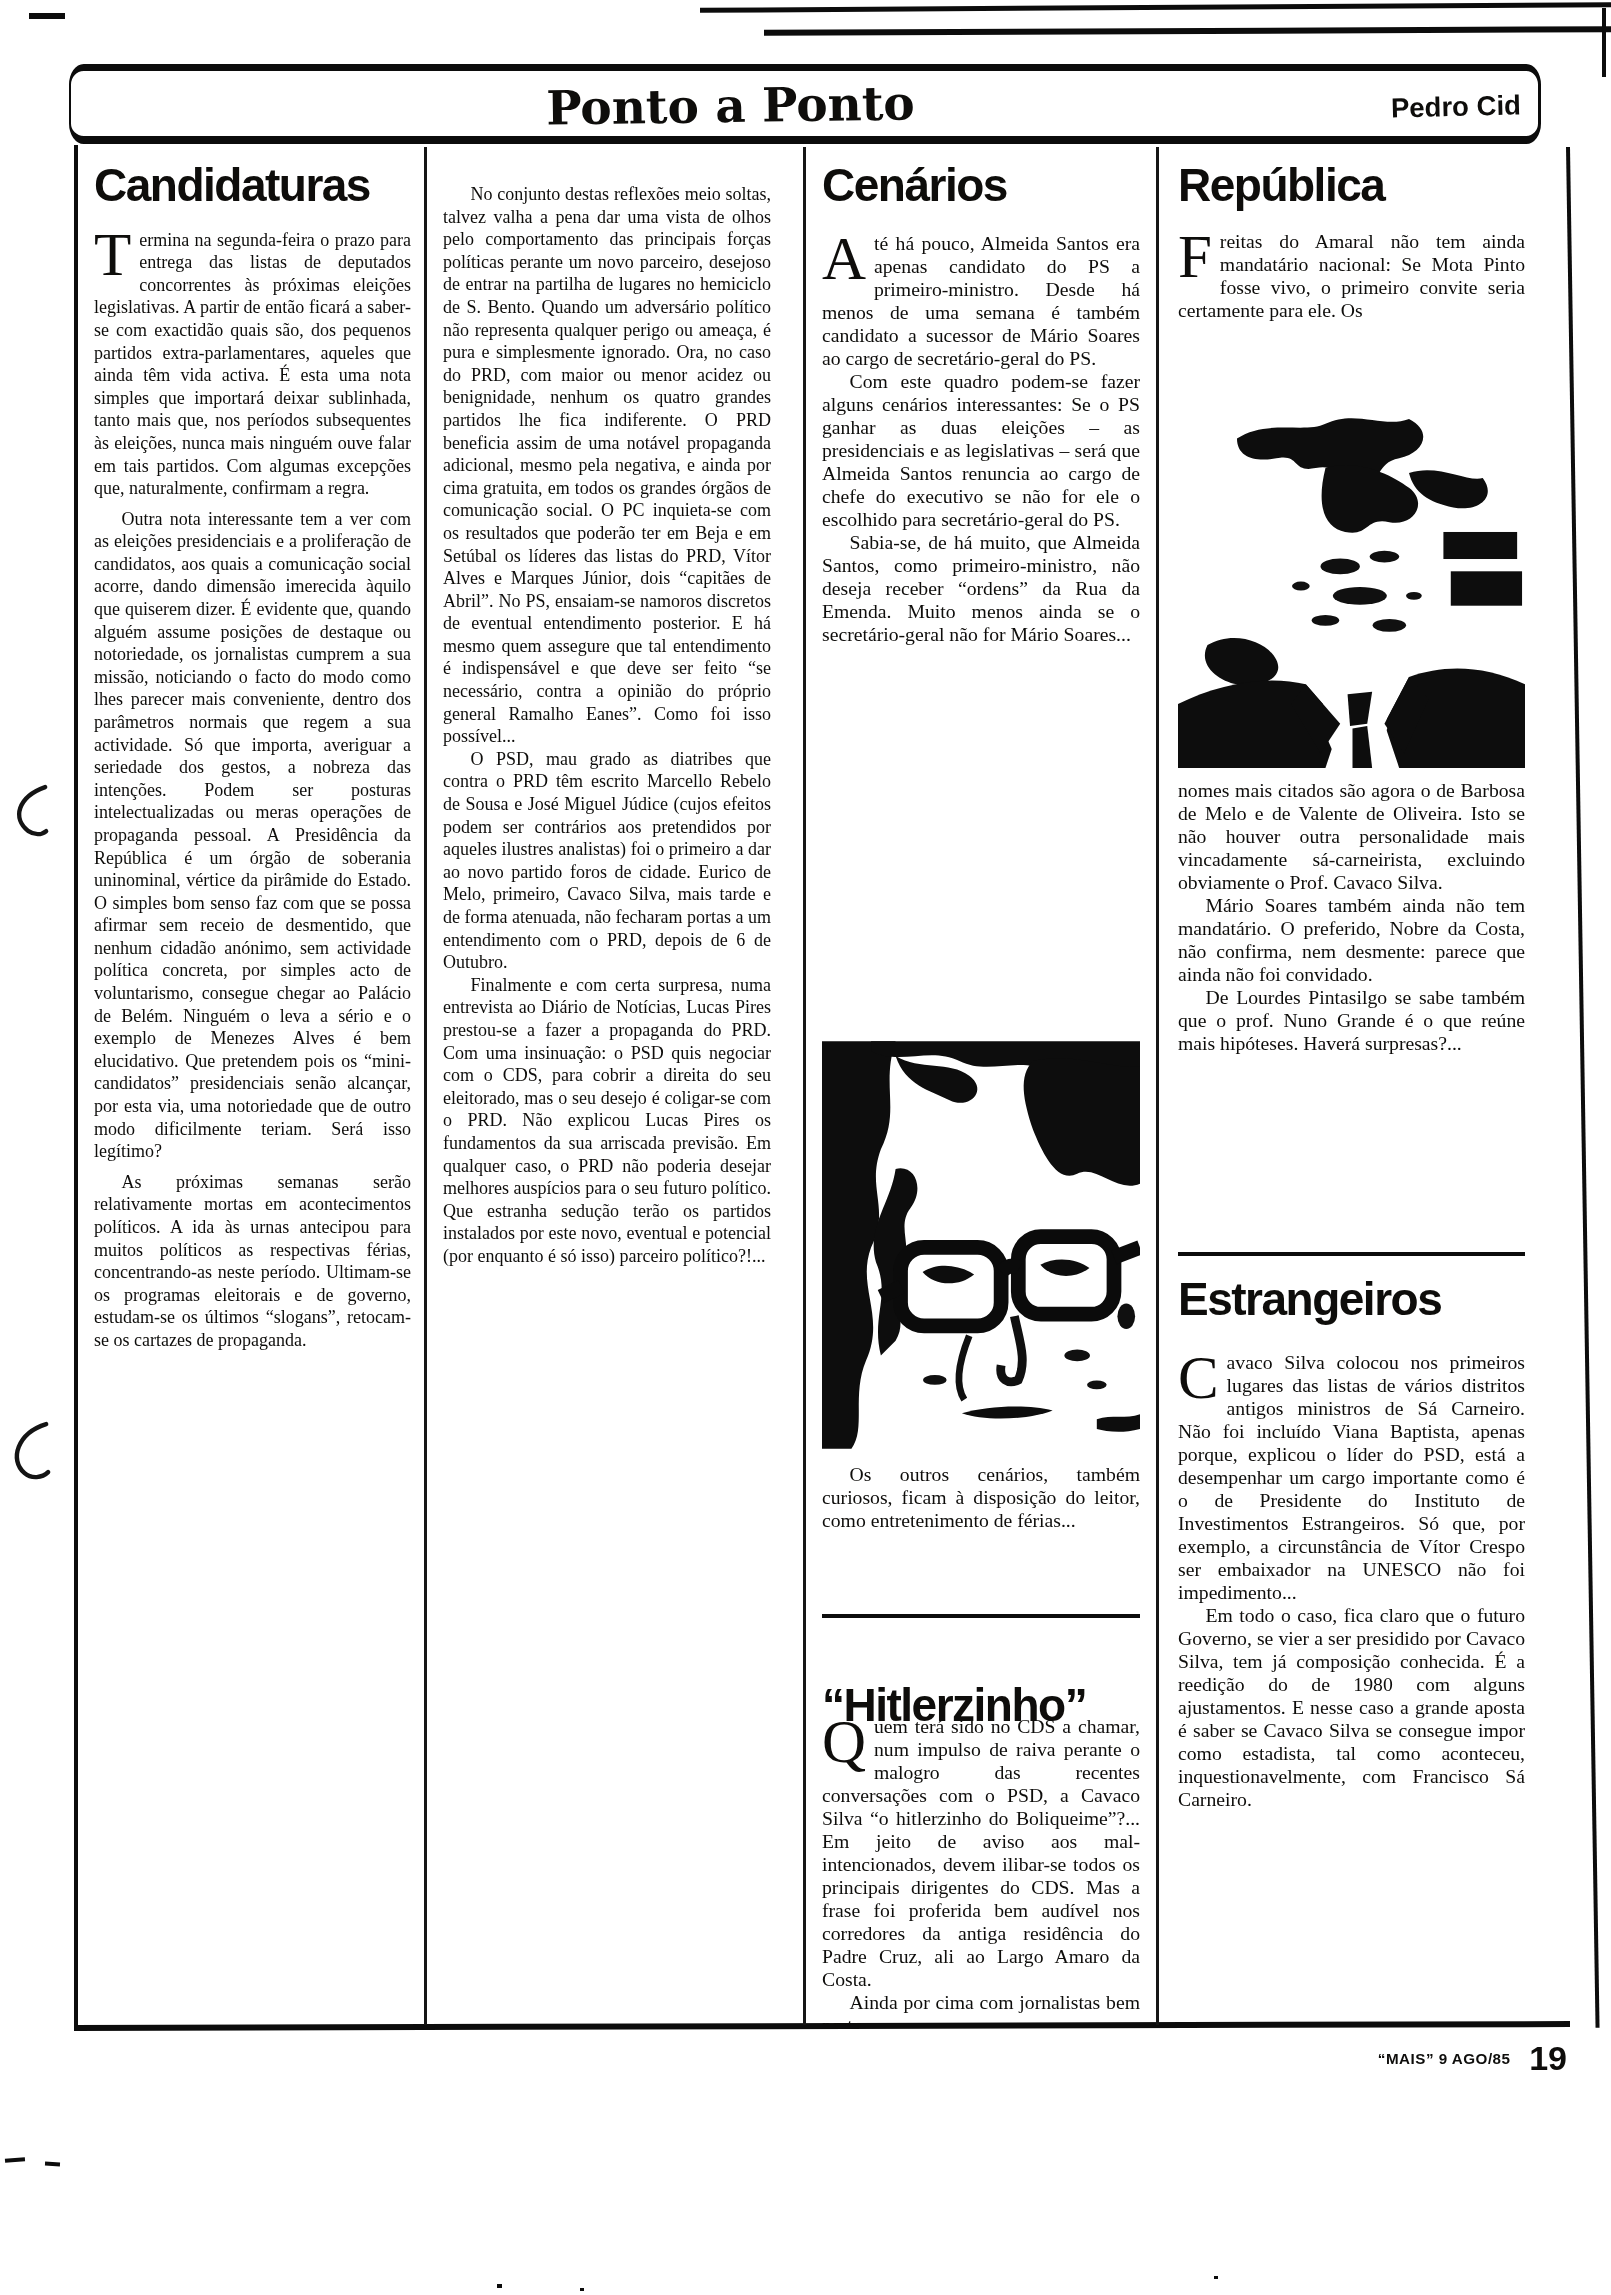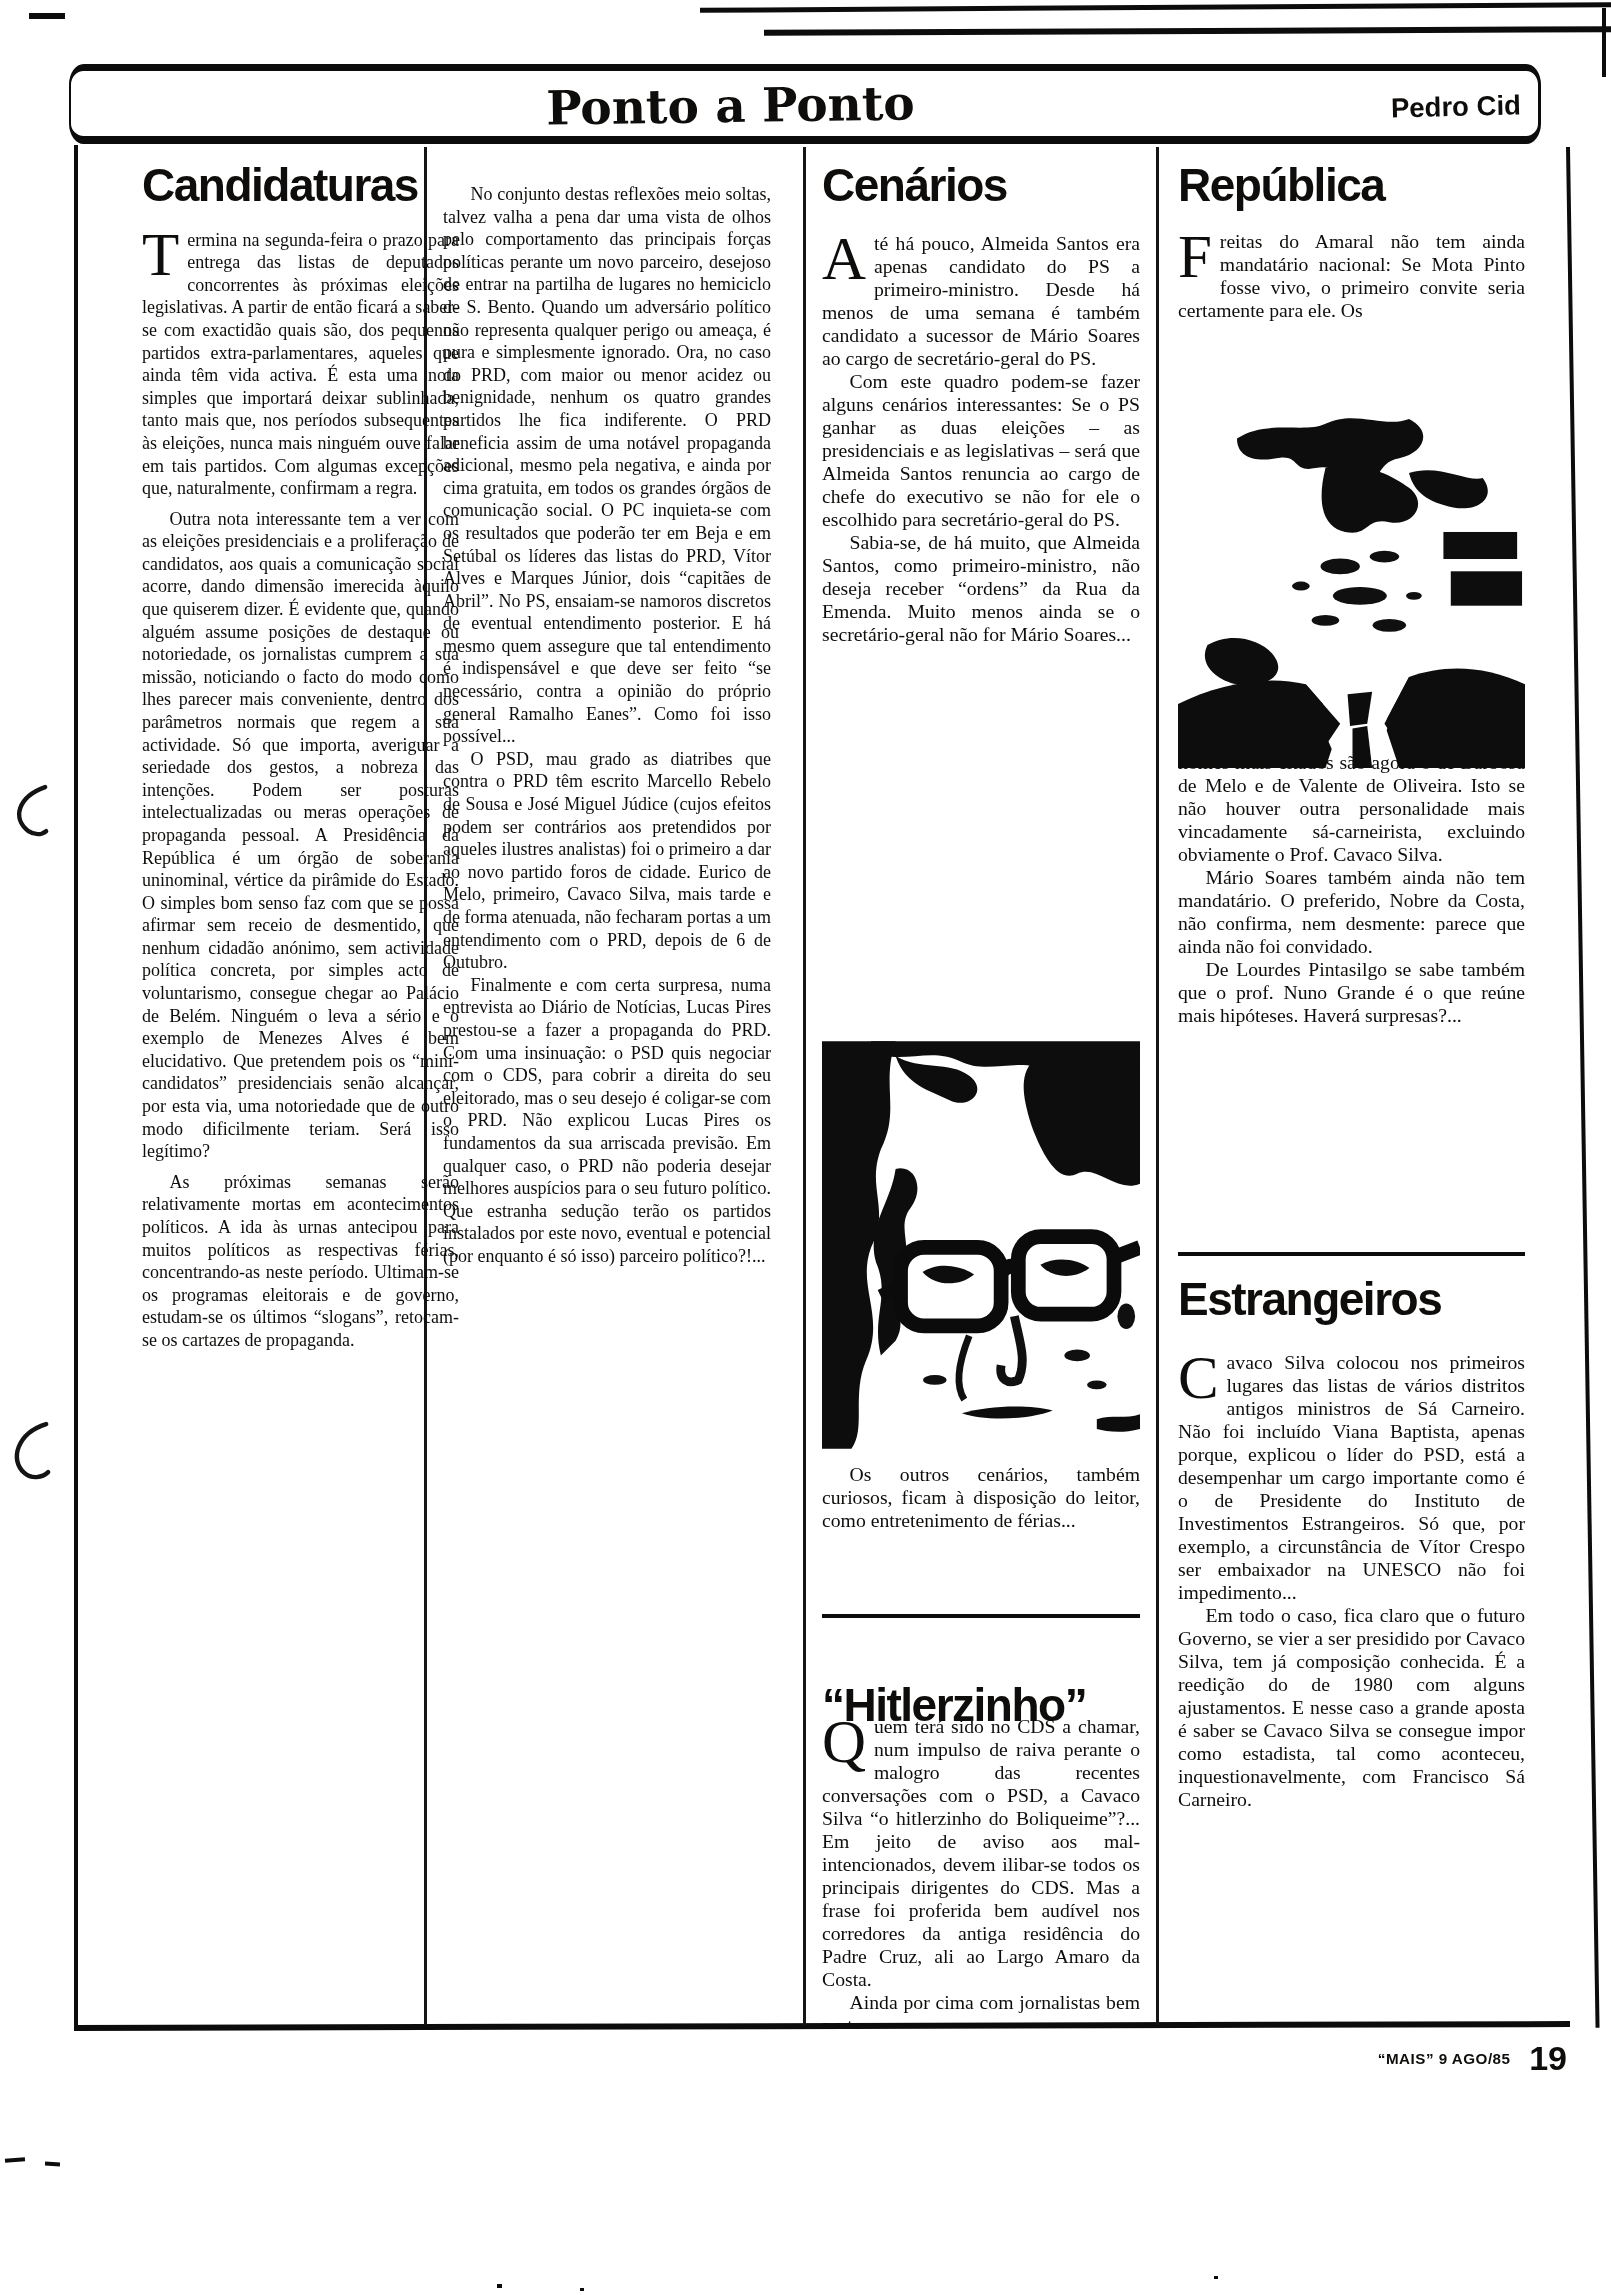--- a/index.html
+++ b/index.html
@@ -34,21 +34,21 @@
   .frame-right { position:absolute; left:1566px; top:147px; width:3.9px;  height:1881px; background:#0c0c0c;
                  transform:rotate(-0.9deg); transform-origin:top center; }
   .frame-bottom{ position:absolute; left:74px;  top:2023px; width:1496px; height:6.4px; background:#0c0c0c;
                  transform:rotate(-0.15deg); }
   .vrule { position:absolute; top:147px; width:2.5px; height:1878px; background:#151515; }
   .vrule.v1 { left:424px; }
   .vrule.v2 { left:803px; }
   .vrule.v3 { left:1156px; }
   
   .col { position:absolute; overflow:hidden; }
-  .col1 { left:94px;  top:162px; width:317px; height:1852px;margin-left:48px; }
+  .col1 { left:94px;  top:162px; width:317px; height:1852px; }
   .col2 { left:443px;  top:183px; width:328px; height:1833px; }
   .col3 { left:822px; top:162px; width:318px; height:1863px; }
   .col4 { left:1178px; top:162px; width:347px; height:1863px; }
 
   h2.section {
     font-family:"Liberation Sans", sans-serif; font-weight:700;
     font-size:46px; letter-spacing:-1.5px; line-height:1.0;
   }
   .col p {
     text-align:justify; text-indent:27.5px;
@@ -212,21 +212,21 @@
       <path d="M0,600 C80,560 180,540 260,560 L330,640 L300,730 L0,730 Z" fill="#0d0d0d"></path>
       <path d="M706,560 C620,520 540,520 470,545 L420,640 L450,730 L706,730 Z" fill="#0d0d0d"></path>
 
       <path d="M300,560 L380,560 L430,640 L390,730 L330,730 L290,640 Z" fill="#ffffff"></path>
       <path d="M345,580 L395,575 L385,640 L350,645 Z" fill="#0d0d0d"></path>
       <path d="M355,650 L385,645 L395,730 L355,730 Z" fill="#0d0d0d"></path>
       <path d="M260,560 L330,640 L290,700 L230,600 Z" fill="#0d0d0d"></path>
       <path d="M470,545 L420,640 L460,700 L510,590 Z" fill="#0d0d0d"></path>
     </svg>
   </div>
-  <div class="block" style="top:589px; height:463px;">
+  <div class="block" style="top:617px; height:463px;">
     <p class="lead">nomes mais citados são agora o de Barbosa de Melo e de Valente de Oliveira. Isto se não houver outra personalidade mais vincadamente sá-carneirista, excluindo obviamente o Prof. Cavaco Silva.</p>
     <p>Mário Soares também ainda não tem mandatário. O preferido, Nobre da Costa, não confirma, nem desmente: parece que ainda não foi convidado.</p>
     <p>De Lourdes Pintasilgo se sabe também que o prof. Nuno Grande é o que reúne mais hipóteses. Haverá surpresas?...</p>
   </div>
   <div class="hr" style="top:1090px;"></div>
   <h2 class="section" style="position:absolute; top:1114px;">Estrangeiros</h2>
   <div class="block" style="top:1189px; height:674px;">
     <p class="lead">
       <span class="dropcap">C</span><span>avaco Silva colocou nos primeiros lugares das listas de vários distritos antigos ministros de Sá Carneiro. Não foi incluído Viana Baptista, apenas porque, explicou o líder do PSD, está a desempenhar um cargo importante como é o de Presidente do Instituto de Investimentos Estrangeiros. Só que, por exemplo, a circunstância de Vítor Crespo ser embaixador na UNESCO não foi impedimento...</span>
     </p>

